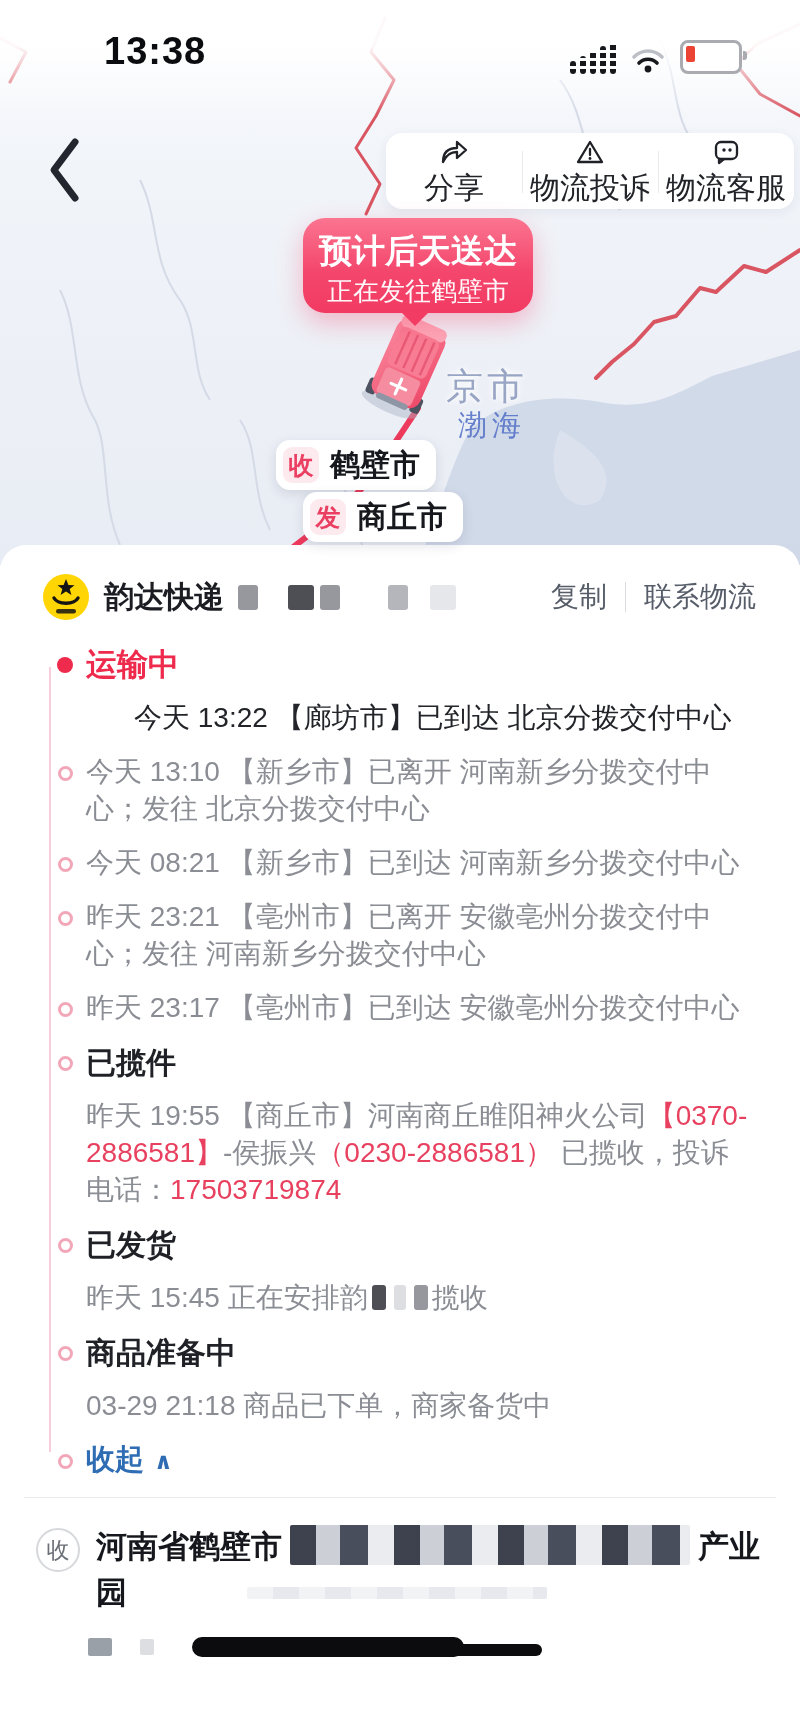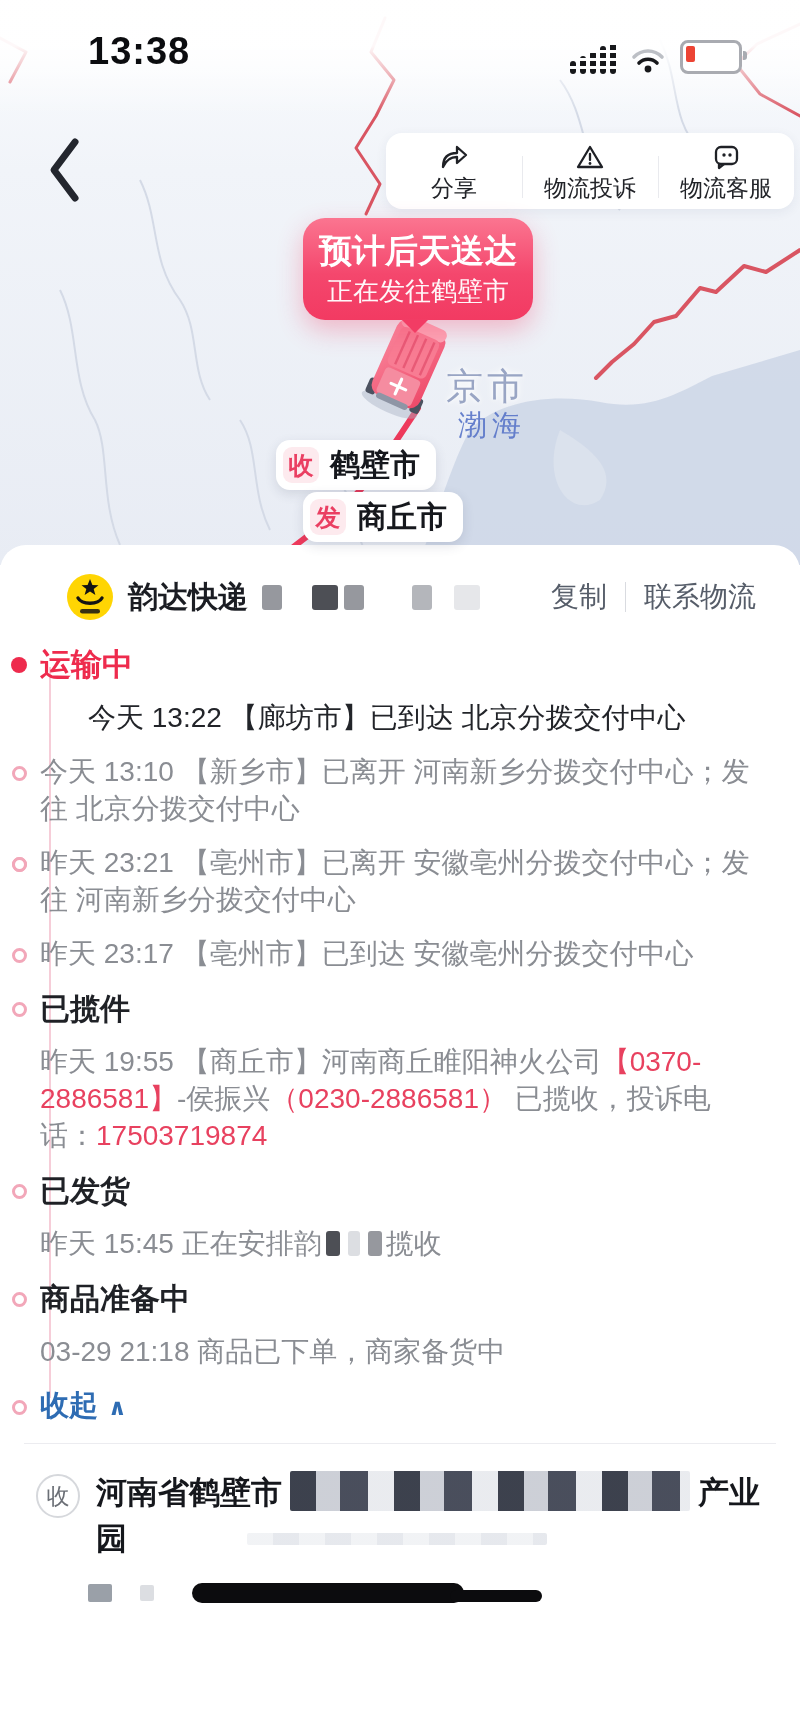--- a/index.html
+++ b/index.html
@@ -5,66 +5,66 @@
   html,body{margin:0;padding:0;background:#fff;}
   body{font-family:"Liberation Sans","DejaVu Sans",sans-serif;-webkit-font-smoothing:antialiased;}
   .screen{position:relative;width:800px;height:1733px;overflow:hidden;background:#fff;}
 
   
   .map{position:absolute;left:0;top:0;width:800px;height:565px;z-index:1;
        background:linear-gradient(180deg,#fbfcfe 0%,#f1f4f9 30%,#e8ecf4 100%);}
   .map svg.art{position:absolute;left:0;top:0;}
   .statusfade{position:absolute;left:0;top:0;right:0;height:115px;
        background:linear-gradient(180deg,rgba(255,255,255,.96) 40%,rgba(255,255,255,0));}
-  .time{position:absolute;left:88px;top:30px;font-size:38px;font-weight:700;color:#0b0c0f;letter-spacing:1px;}
+  .time{position:absolute;left:104px;top:30px;font-size:38px;font-weight:700;color:#0b0c0f;letter-spacing:1px;}
   .sicons{position:absolute;left:570px;top:42px;display:flex;align-items:flex-end;gap:15px;height:32px;}
   .sig{display:flex;align-items:flex-end;gap:4px;}
   .sig i{display:block;width:6px;border-radius:3px;
        background:repeating-linear-gradient(to top,#17181b 0 5px,rgba(0,0,0,0) 5px 8px);}
   .batt{position:relative;width:56px;height:28px;border:3px solid #a9abb1;border-radius:8px;background:#fff;}
   .batt::after{content:'';position:absolute;right:-8px;top:8px;width:4px;height:9px;background:#a9abb1;border-radius:0 3px 3px 0;}
   .batt .fill{position:absolute;left:3px;top:3px;width:9px;height:16px;background:#ec4434;border-radius:2px;}
   .back{position:absolute;left:42px;top:128px;width:44px;height:84px;cursor:pointer;}
 
   .toolbar{position:absolute;left:386px;top:133px;width:408px;height:76px;background:#fff;border-radius:16px;
        display:flex;align-items:center;box-shadow:0 3px 12px rgba(45,60,95,.07);}
   .tb-item{flex:1;display:flex;flex-direction:column;align-items:center;gap:2px;position:relative;cursor:pointer;padding-top:4px;}
   .tb-item + .tb-item::before{content:'';position:absolute;left:0;top:17px;width:1px;height:42px;background:#e9eaee;}
-  .tb-label{font-size:23px;color:#222429;}
-
-  .tip{position:absolute;left:303px;top:218px;width:230px;padding:13px 0 11px;text-align:center;border-radius:22px;
+  .tb-label{font-size:30px;color:#222429;}
+
+  .tip{position:absolute;left:303px;top:218px;width:230px;padding:13px 0 4px;text-align:center;border-radius:22px;
        background:linear-gradient(180deg,#fb7590 0%,#f4476d 55%,#f23a62 100%);
        box-shadow:0 10px 26px rgba(242,58,98,.32);z-index:4;}
   .tip::after{content:'';position:absolute;left:98px;bottom:-13px;border:14px solid transparent;border-top:14px solid #f23c64;border-bottom:0;}
   .tip-title{font-size:33px;font-weight:700;color:#fff;line-height:1.22;}
   .tip-sub{font-size:26px;color:rgba(255,255,255,.96);margin-top:3px;}
 
   .truck{position:absolute;left:348px;top:308px;width:116px;height:118px;z-index:3;}
   .lbl-city{position:absolute;left:446px;top:362px;font-size:37px;color:#99a5c4;letter-spacing:4px;text-shadow:0 0 8px #fff,0 0 4px #fff;}
   .lbl-sea{position:absolute;left:458px;top:406px;font-size:29px;color:#5b77c9;letter-spacing:5px;opacity:.92;}
 
   .pill{position:absolute;height:50px;background:#fff;border-radius:14px;display:flex;align-items:center;
        padding:0 16px 0 7px;gap:11px;box-shadow:0 4px 12px rgba(55,65,90,.14);z-index:3;}
   .pill .tag{width:36px;height:36px;border-radius:9px;background:#fdeaee;color:#ea3f62;font-size:25px;font-weight:700;
        display:flex;align-items:center;justify-content:center;}
   .pill .city{font-size:30px;font-weight:700;color:#16181d;}
   .pill.recv{left:276px;top:440px;}
   .pill.send{left:303px;top:492px;}
 
   
   .sheet{position:absolute;left:0;right:0;top:545px;bottom:0;background:#fff;border-radius:26px 26px 0 0;z-index:2;}
-  .courier{display:flex;align-items:center;padding:28px 44px 20px 66px;justify-content:space-between;}
+  .courier{display:flex;align-items:center;padding:28px 44px 20px 42px;justify-content:space-between;}
   .logo{width:48px;height:48px;flex:none;}
   .courier-name{font-size:30px;font-weight:700;color:#1b1d23;margin-left:14px;white-space:nowrap;}
   .mask-blocks{display:flex;align-items:center;height:26px;}
   .courier-actions{margin-left:auto;display:flex;align-items:center;font-size:28px;color:#565d69;}
   .act{cursor:pointer;}
   .act-div{width:1px;height:30px;background:#d9dbe0;margin:0 18px;}
 
-  .timeline{position:relative;padding:4px 44px 0 40px;}
+  .timeline{position:relative;padding:4px 44px 0 86px;}
   .rail{position:absolute;left:49px;top:26px;bottom:28px;width:2px;background:#f6cdd8;}
   .tl-row{position:relative;margin-bottom:17px;font-size:28px;line-height:37px;color:#8a8d93;}
   .tl-row.strong{color:#222429;margin-left:48px;}
   .tl-row.status{font-size:30px;font-weight:700;color:#1f2126;margin:6px 0 14px;line-height:40px;}
   .tl-row.status.red{color:#ee2b4d;font-size:31px;margin-top:0;}
   .tl-row.collapse{color:#2e6cb3;font-weight:600;font-size:29px;cursor:pointer;margin-top:10px;}
   .chev{font-size:23px;margin-left:10px;font-weight:700;}
   .dot{position:absolute;border-radius:50%;box-sizing:border-box;background:#fff;}
   .dot.filled{left:-29px;top:12px;width:16px;height:16px;background:#ee2b4d;}
   .dot.hollow{left:-28px;top:13px;width:15px;height:15px;border:3px solid #f2a7b9;}
@@ -238,21 +238,21 @@
         <span class="act-div"></span>
         <span class="act">联系物流</span>
       </span>
     </div>
 
     <div class="timeline">
       <div class="rail"></div>
     <div class="tl-row status red"><span class="dot filled"></span><span>运输中</span></div>
         <div class="tl-row event strong"><span>今天 13:22 【廊坊市】已到达 北京分拨交付中心</span></div>
         <div class="tl-row event"><span class="dot hollow"></span><span>今天 13:10 【新乡市】已离开 河南新乡分拨交付中心；发往 北京分拨交付中心</span></div>
-        <div class="tl-row event"><span class="dot hollow"></span></div>
+        <div class="tl-row event"><span class="dot hollow"></span><span>今天 08:21 【新乡市】已到达 河南新乡分拨交付中心</span></div>
         <div class="tl-row event"><span class="dot hollow"></span><span>昨天 23:21 【亳州市】已离开 安徽亳州分拨交付中心；发往 河南新乡分拨交付中心</span></div>
         <div class="tl-row event"><span class="dot hollow"></span><span>昨天 23:17 【亳州市】已到达 安徽亳州分拨交付中心</span></div>
         <div class="tl-row status"><span class="dot hollow"></span><span>已揽件</span></div>
         <div class="tl-row event"><span>昨天 19:55 【商丘市】河南商丘睢阳神火公司</span><span class="red-text">【0370-2886581】</span><span>-侯振兴</span><span class="red-text">（0230-2886581）</span><span> 已揽收，投诉电话：</span><span class="red-text">17503719874</span></div>
         <div class="tl-row status"><span class="dot hollow"></span><span>已发货</span></div>
         <div class="tl-row event"><span>昨天 15:45 正在安排韵</span><span class="redact-block shade-dark" style="width: 14px;"></span><span class="redact-block shade-light" style="width: 12px;"></span><span class="redact-block shade-mid" style="width: 14px;"></span><span>揽收</span></div>
         <div class="tl-row status"><span class="dot hollow"></span><span>商品准备中</span></div>
         <div class="tl-row event"><span>03-29 21:18 商品已下单，商家备货中</span></div>
         <div class="tl-row collapse"><span class="dot hollow"></span><span>收起</span><span class="chev">∧</span></div>
       </div>

